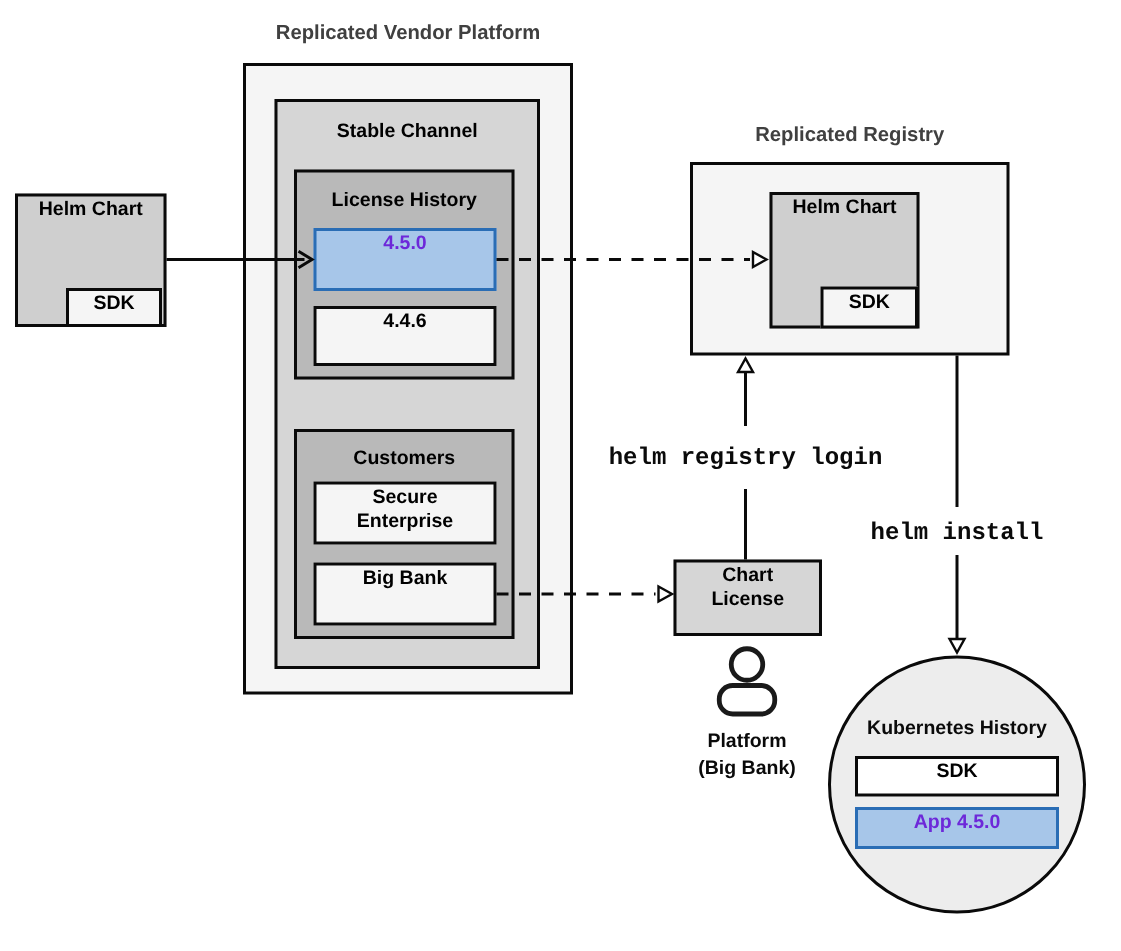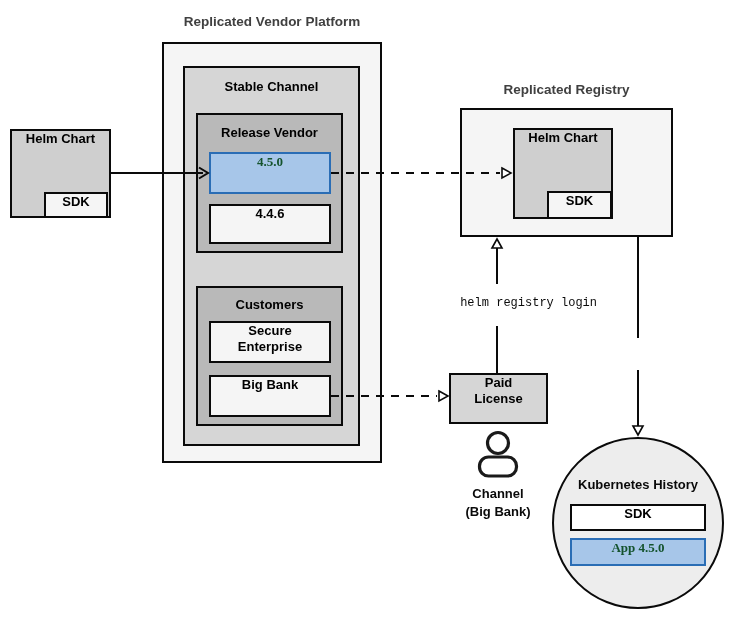--- a/index.html
+++ b/index.html
@@ -11,29 +11,29 @@
     position:absolute;box-sizing:border-box;border:2px solid #0a0a0a;
     display:flex;align-items:flex-start;justify-content:center;text-align:center;
     font-weight:700;font-size:13px;line-height:1.25;
   }
   .box.top{align-items:flex-start;}
   .fill-light{background:#f5f5f5;}
   .fill-mid{background:#d6d6d6;}
   .fill-dark{background:#b9b9b9;}
   .fill-chart{background:#cfcfcf;}
   .fill-white{background:#ffffff;}
-  .fill-blue{background:#a7c6e9;border-color:#2a6db5;color:#14532d;font-family:Liberation Serif, serif;}
+  .fill-blue{background:#a7c6e9;border-color:#2a6db5;color:#6d28d9;}
   .diagram-title{
     position:absolute;text-align:center;font-weight:700;font-size:13.5px;color:#404040;
   }
   .free-label{
     position:absolute;text-align:center;font-weight:700;font-size:13px;color:#0a0a0a;line-height:1.38;
   }
   .cmd-label{
-    position:absolute;text-align:right;font-weight:400;font-size:12px;
+    position:absolute;text-align:center;font-weight:700;font-size:16px;
     font-family:"Liberation Mono","DejaVu Sans Mono",monospace;color:#0a0a0a;white-space:nowrap;
   }
   .circle{
     position:absolute;box-sizing:border-box;border:2px solid #0a0a0a;border-radius:50%;
     background:#ededed;
   }
   .overlay{position:absolute;left:0;top:0;width:747px;height:634px;pointer-events:none;}
   .wrap-narrow{display:inline-block;width:78px;}
   .wrap-license{display:inline-block;width:62px;}
 </style>
@@ -44,21 +44,21 @@
 
   <div class="diagram-title" style="left:162px;top:14px;width:220px;">Replicated Vendor Platform</div>
 
   <div class="box fill-light" style="left:162px;top:42px;width:220px;height:421px;"></div>
 
   <div class="box fill-mid top" style="left:183px;top:66px;width:177px;height:380px;padding-top:11px;">
     <span>Stable Channel</span>
   </div>
 
   <div class="box fill-dark top" style="left:196px;top:113px;width:147px;height:140px;padding-top:10px;">
-    <span>Release Vendor</span>
+    <span>License History</span>
   </div>
 
   <div class="box fill-blue" style="left:209px;top:152px;width:122px;height:42px;">
     <span>4.5.0</span>
   </div>
 
   <div class="box fill-light" style="left:209px;top:204px;width:122px;height:40px;">
     <span>4.4.6</span>
   </div>
 
@@ -86,38 +86,39 @@
   <div class="box fill-light" style="left:460px;top:108px;width:213px;height:129px;"></div>
 
   <div class="box fill-chart" style="left:513px;top:128px;width:100px;height:91px;">
     <span>Helm Chart</span>
   </div>
   <div class="box fill-light" style="left:547px;top:191px;width:65px;height:28px;">
     <span>SDK</span>
   </div>
 
   <div class="box fill-mid" style="left:449px;top:373px;width:99px;height:51px;">
-    <span class="wrap-license">Paid License</span>
+    <span class="wrap-license">Chart License</span>
   </div>
 
   <div class="free-label" style="left:448px;top:485px;width:100px;">
-    <span style="display:block;">Channel</span>
+    <span style="display:block;">Platform</span>
     <span style="display:block;">(Big Bank)</span>
   </div>
 
   <div class="circle" style="left:552px;top:437px;width:172px;height:172px;"></div>
   <div class="free-label" style="left:560px;top:476px;width:156px;">Kubernetes History</div>
   <div class="box fill-white" style="left:570px;top:504px;width:136px;height:27px;">
     <span>SDK</span>
   </div>
   <div class="box fill-blue" style="left:570px;top:538px;width:136px;height:28px;">
     <span>App 4.5.0</span>
   </div>
 
   <div class="cmd-label" style="left:397px;top:296px;width:200px;">helm registry login</div>
+  <div class="cmd-label" style="left:563px;top:346px;width:150px;">helm install</div>
 
   <svg class="overlay" viewBox="0 0 747 634">
 
     <line x1="111" y1="173" x2="203" y2="173" stroke="#0a0a0a" stroke-width="2"></line>
     <polyline points="199,167.5 208,173 199,178.5" fill="none" stroke="#0a0a0a" stroke-width="2"></polyline>
 
     <line x1="331" y1="173" x2="500" y2="173" stroke="#0a0a0a" stroke-width="2" stroke-dasharray="8 7"></line>
     <polygon points="502,168 511,173 502,178" fill="#ffffff" stroke="#0a0a0a" stroke-width="1.6"></polygon>
 
     <line x1="331" y1="396" x2="437" y2="396" stroke="#0a0a0a" stroke-width="2" stroke-dasharray="8 7"></line>

